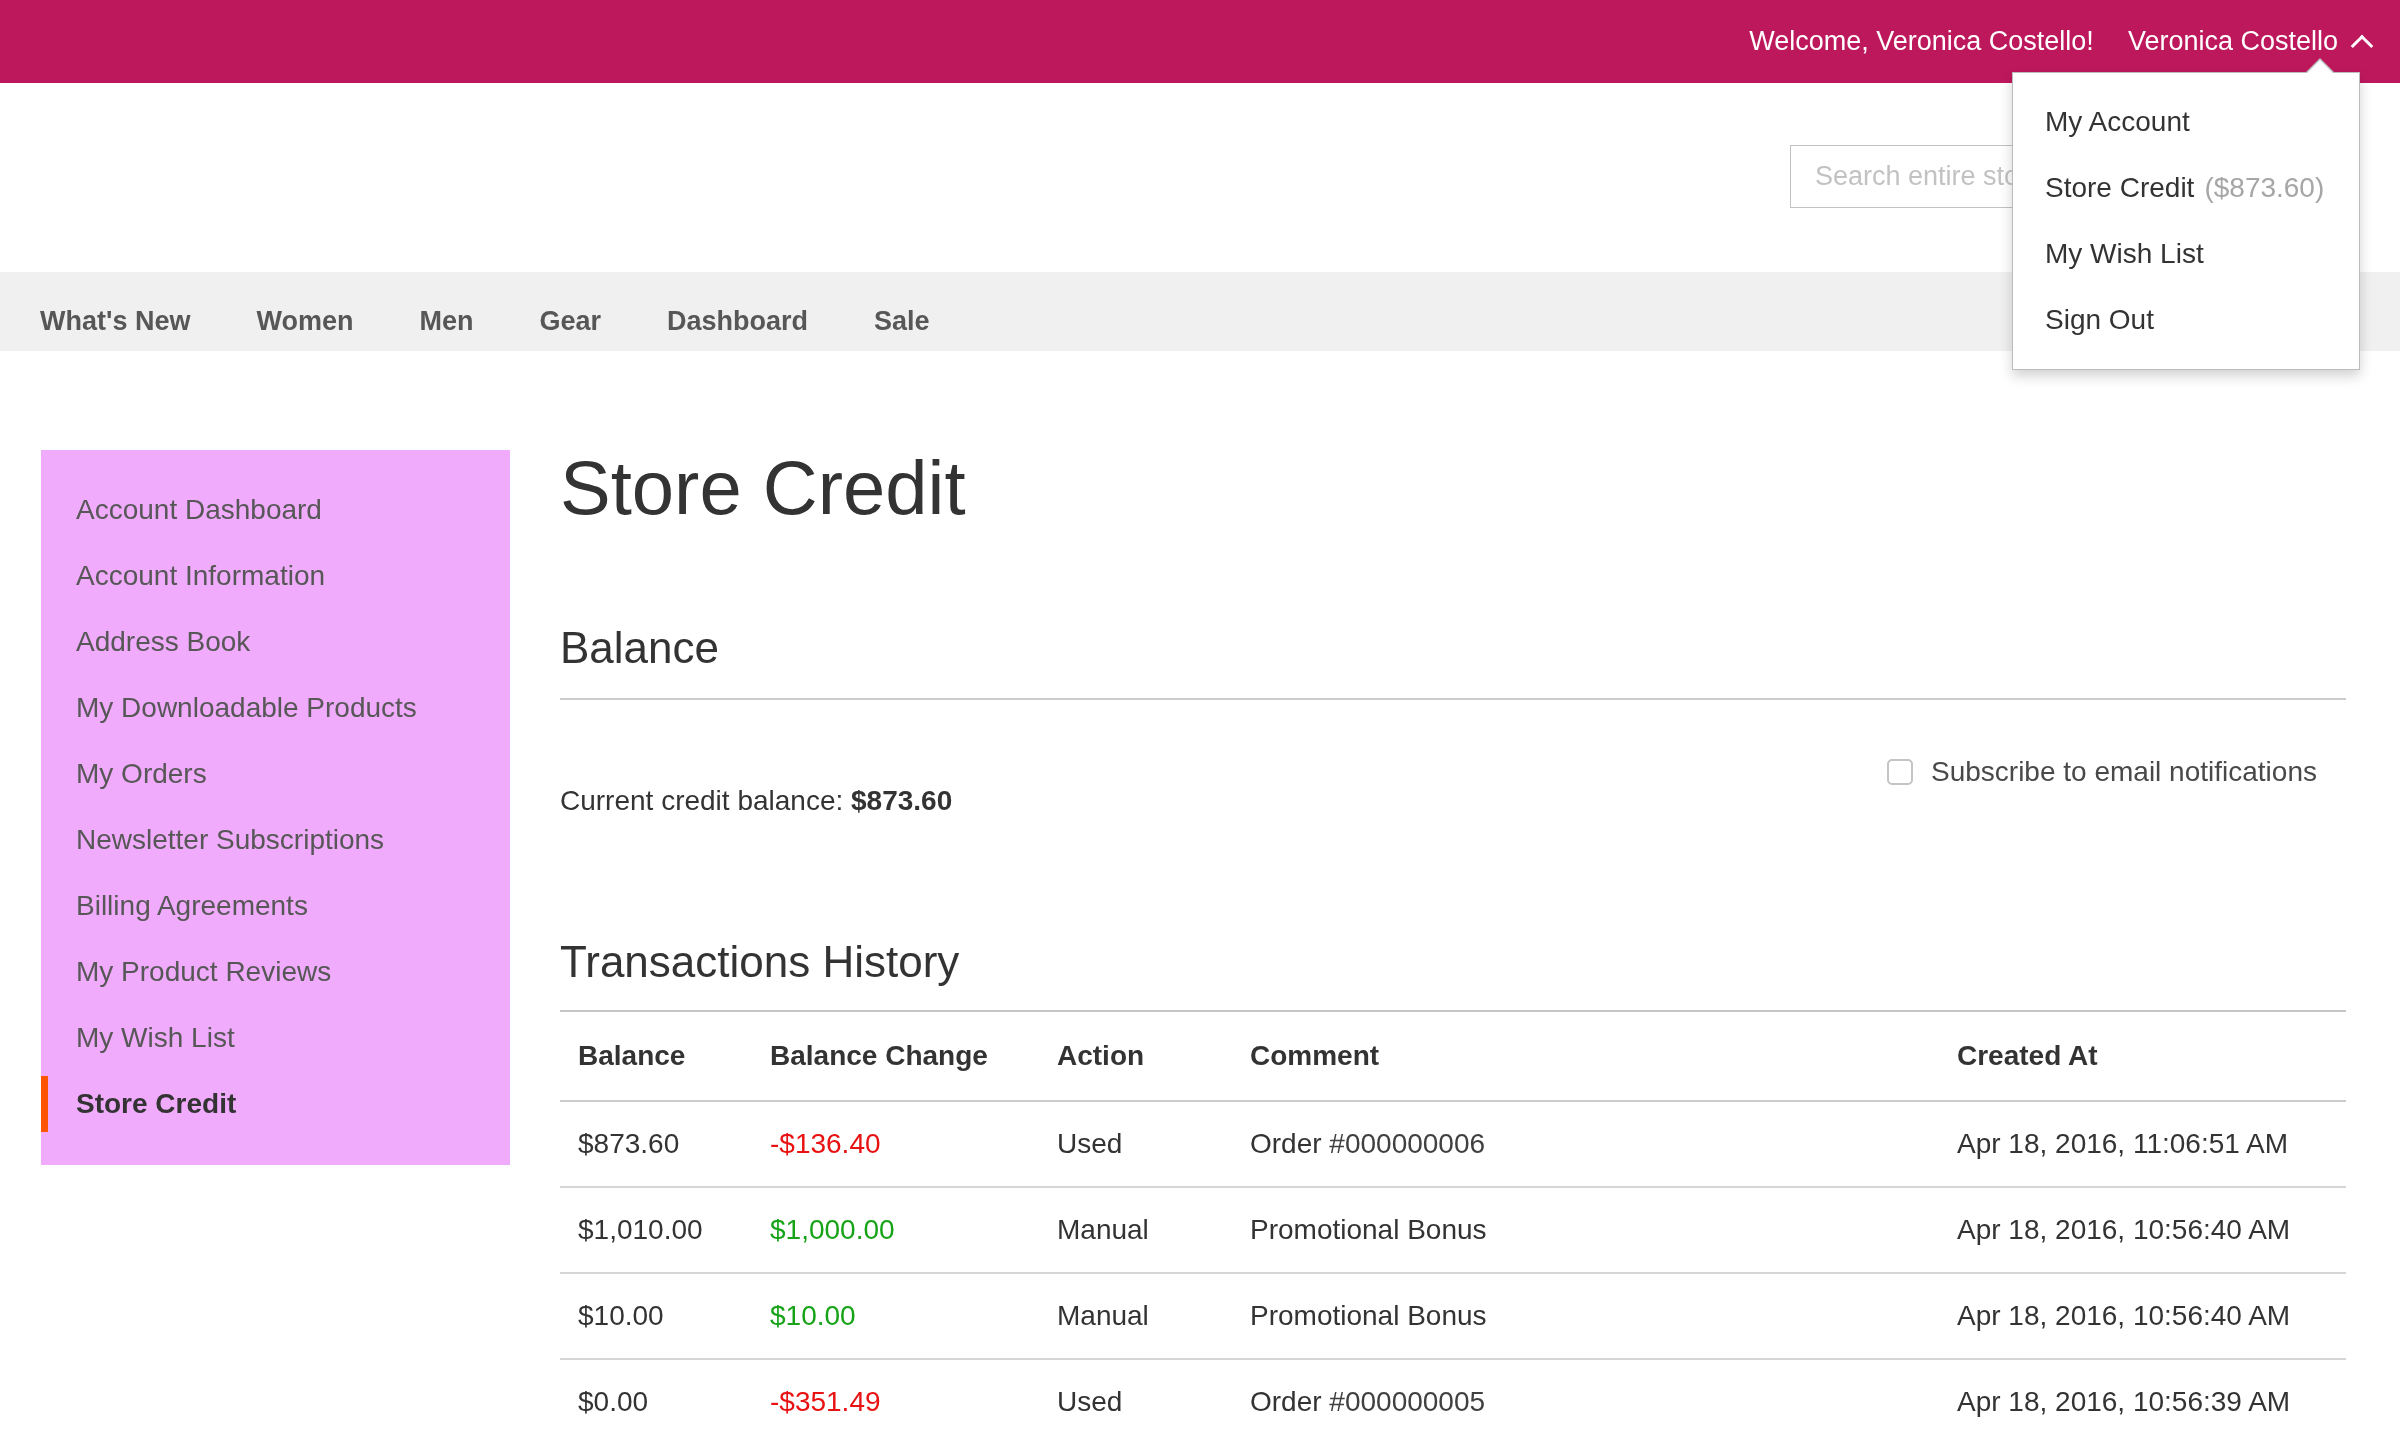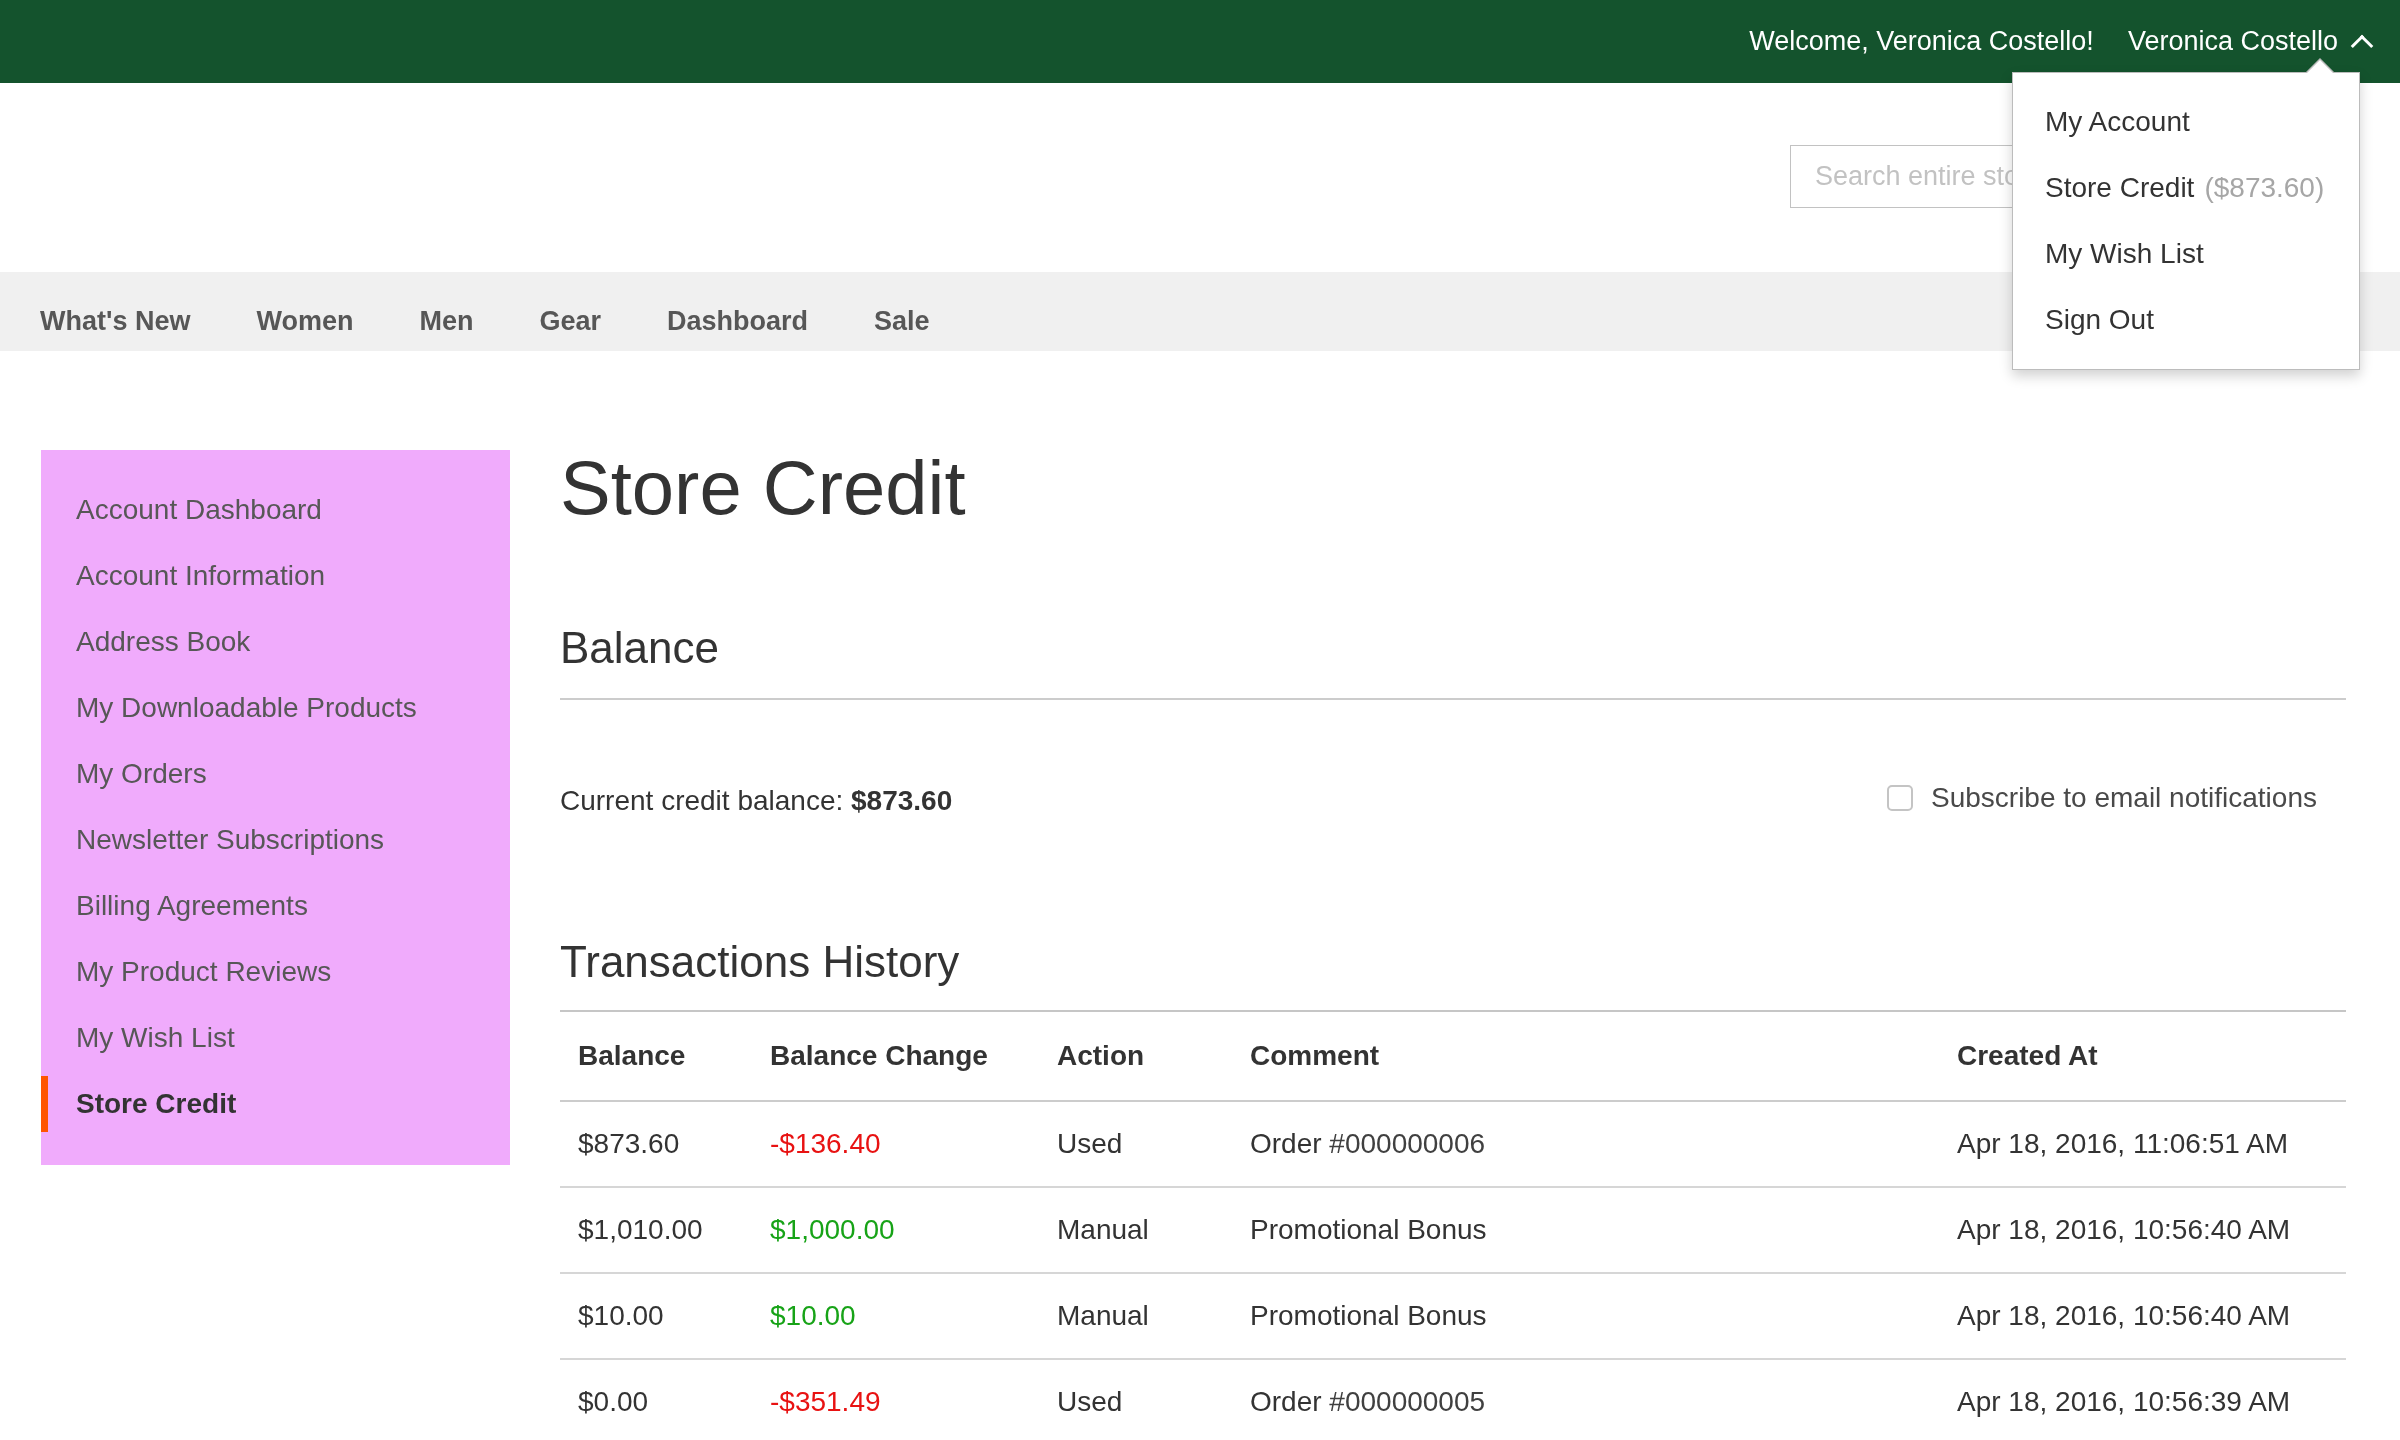--- a/index.html
+++ b/index.html
@@ -1,20 +1,20 @@
 <!DOCTYPE html>
 <html><head>
 <meta charset="utf-8">
 <style>
   html,body{margin:0;padding:0;background:#fff;}
   .page{position:relative;width:2400px;height:1440px;background:#fff;overflow:hidden;
         font-family:"Liberation Sans",sans-serif;color:#333;}
 
   
-  .topbar{position:absolute;left:0;top:0;width:2400px;height:83px;background:#14532d;
+  .topbar{position:absolute;left:0;top:0;width:2400px;height:83px;background:#be185d;
           display:flex;align-items:center;justify-content:flex-end;gap:34px;
           padding-right:30px;box-sizing:border-box;color:#fff;font-size:27px;}
   .welcome{color:#fff;}
   .account-toggle{display:flex;align-items:center;gap:16px;background:none;border:none;
           color:#fff;font:inherit;cursor:pointer;padding:0;}
   .chevron-up{width:13px;height:13px;border-top:3px solid #fff;border-left:3px solid #fff;
           transform:rotate(45deg);margin-top:9px;}
 
   
   .logo{position:absolute;left:45px;top:122px;display:flex;align-items:center;cursor:pointer;text-decoration:none;}
@@ -62,21 +62,21 @@
           color:#333;line-height:1.1;}
   .section-h{position:absolute;left:560px;margin:0;font-size:44px;font-weight:300;color:#333;line-height:1.1;}
   .h-balance{top:624px;}
   .h-trans{top:938px;}
   .divider{position:absolute;left:560px;width:1786px;height:0;border-top:2px solid #ccc;}
   .divider-balance{top:698px;}
 
   .balance-line{position:absolute;left:560px;top:757px;font-size:28px;color:#333;}
   .balance-line strong{font-weight:700;}
 
-  .subscribe{position:absolute;left:1887px;top:782px;display:flex;align-items:center;gap:18px;cursor:pointer;}
+  .subscribe{position:absolute;left:1887px;top:756px;display:flex;align-items:center;gap:18px;cursor:pointer;}
   .checkbox{width:26px;height:26px;border:2px solid #c4c4c4;border-radius:5px;background:#fff;box-sizing:border-box;}
   .subscribe-label{font-size:28px;color:#494949;}
 
   
   .tx-table{position:absolute;left:560px;top:1010px;width:1786px;border-collapse:collapse;
           table-layout:fixed;font-size:28px;color:#333;}
   .tx-table th{text-align:left;font-weight:700;height:88px;border-top:2px solid #c6c6c6;
           border-bottom:2px solid #ccc;padding:0 0 0 18px;vertical-align:middle;}
   .tx-table td{height:84px;border-bottom:2px solid #d6d6d6;padding:0 0 0 18px;vertical-align:middle;}
   .cell-change.negative{color:#e81212;}

